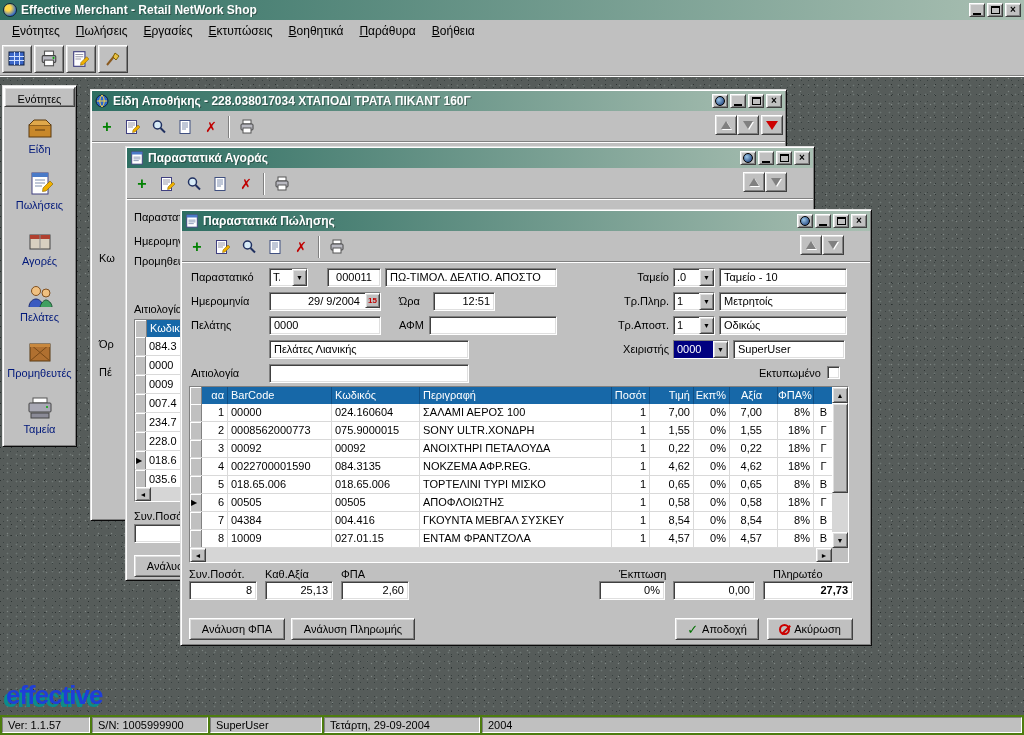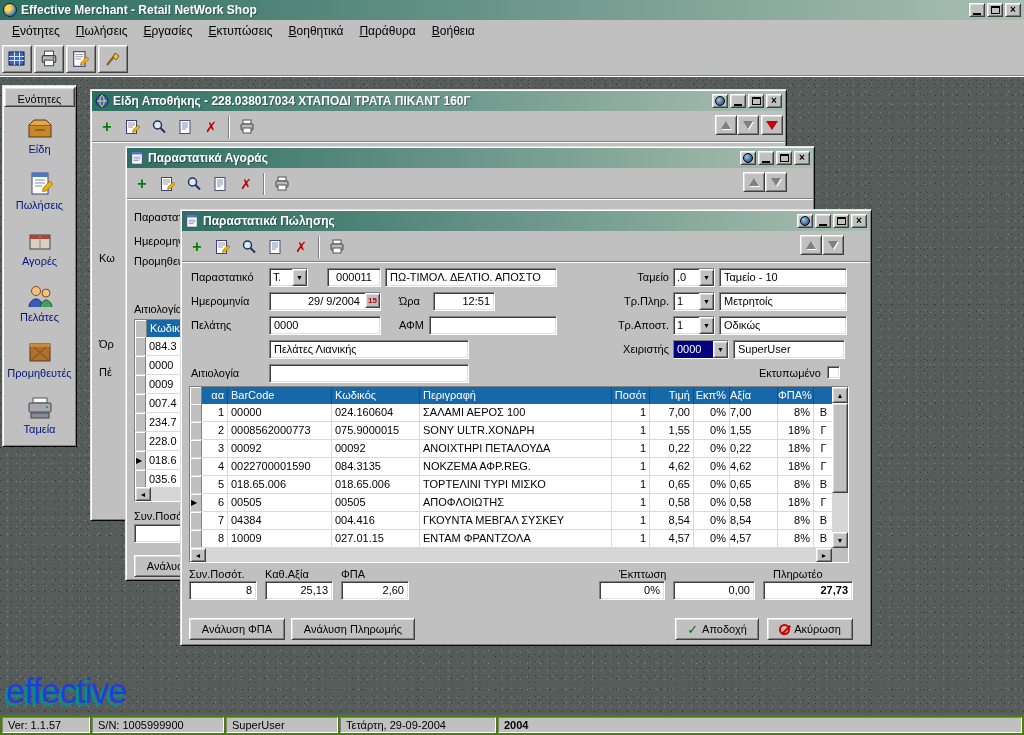--- a/index.html
+++ b/index.html
@@ -104,21 +104,21 @@
     box-shadow:inset 1px 1px 0 #fff; position:relative; }
   .ghead .gut { background:#c0c0c0; }
   .grow.current .gut::after { content:"▶"; position:absolute; left:1px; top:4px; font-size:8px; color:#000; }
   .c0{width:26px;text-align:right;padding-right:3px}
   .c1{width:104px;padding-left:3px}
   .c2{width:88px;padding-left:3px}
   .c3{width:192px;padding-left:3px}
   .c4{width:38px;text-align:right;padding-right:3px}
   .c5{width:44px;text-align:right;padding-right:3px}
   .c6{width:36px;text-align:right;padding-right:3px}
-  .c7{width:48px;text-align:left;padding-right:8px}
+  .c7{width:48px;text-align:right;padding-right:15px}
   .c8{width:36px;text-align:right;padding-right:3px}
   .c9{width:20px;text-align:center}
   .vscroll { position:absolute; right:0; top:0; bottom:14px; width:16px; background:#d6d6d6; }
   .hscroll { position:absolute; left:0; right:16px; bottom:0; height:14px; background:#d6d6d6; display:flex; justify-content:space-between; }
   .sbtn { width:16px; height:14px; display:flex; align-items:center; justify-content:center; font-size:7px; padding:0; flex:none; }
   .vscroll .sbtn { width:16px; height:16px; }
   .vthumb { position:absolute; left:0; top:16px; width:16px; height:90px; }
   .corner { position:absolute; right:0; bottom:0; width:16px; height:14px; background:#c0c0c0; }
 
   .btn { position:absolute; height:22px; font-size:11px; display:flex; align-items:center; justify-content:center; gap:4px; }
@@ -132,21 +132,21 @@
   .cgut { width:11px; flex:none; background:#c0c0c0; border-right:1px solid #808080; box-shadow:inset 1px 1px 0 #fff; position:relative; }
   .crow.current .cgut::after { content:"▶"; position:absolute; left:1px; top:5px; font-size:8px; color:#000; }
   .cval { flex:1; line-height:18px; padding-left:3px; overflow:hidden; white-space:nowrap; }
 
   
   .statusbar { position:absolute; left:0; bottom:0; right:0; height:20px; background:#4d7c0f;
     display:flex; align-items:center; gap:2px; padding:0 2px; }
   .sb-panel { height:16px; padding:1px 5px 0; font-size:11px; white-space:nowrap; overflow:hidden;
     border:1px solid; border-color:#808080 #ffffff #ffffff #808080; box-shadow:none; background:#c0c0c0; }
 
-  .logo { position:absolute; left:6px; bottom:4px; font-size:35px; font-weight:normal; letter-spacing:-1px;
+  .logo { position:absolute; left:6px; bottom:4px; font-size:26px; font-weight:bold; letter-spacing:-1px;
     color:#1f3ed8; text-shadow:-3px 3px 0 #0a8c8c; }
   .navy-frag { position:absolute; background:#000080; color:#fff; font-size:10px; line-height:13px;
     padding:0 2px; height:14px; overflow:hidden; }
 </style>
 </head>
 <body>
 
 <div class="screen" data-name="application-window">
 
   <div class="app-titlebar" data-name="app-titlebar">
@@ -747,24 +747,24 @@
         <span class="no-icon" data-name="cancel-icon"></span>
         <span data-name="button-label">Ακύρωση</span>
       </button>
     </div>
 
     <div class="logo" data-name="effective-logo">effective</div>
   </div>
 
   <div class="statusbar" data-name="status-bar">
     <span class="sb-panel" style="width:88px;" data-name="version-panel">Ver: 1.1.57</span>
-    <span class="sb-panel" style="width:132px;" data-name="serial-panel">S/N: 1005999900</span>
+    <span class="sb-panel" style="width:116px;" data-name="serial-panel">S/N: 1005999900</span>
     <span class="sb-panel" style="width:112px;" data-name="user-panel">SuperUser</span>
     <span class="sb-panel" style="width:156px;" data-name="date-panel">Τετάρτη, 29-09-2004</span>
-    <span class="sb-panel" style="flex:1;font-weight:bold;" data-name="year-panel">2004</span>
+    <span class="sb-panel" style="flex:1;" data-name="year-panel">2004</span>
   </div>
 </div>
 
 <style>
   
   [data-name="stock-label-fragments"] .stock-frag:nth-child(1){ left:8px; top:162px; position:absolute; }
   [data-name="stock-label-fragments"] .stock-frag:nth-child(2){ left:8px;  top:248px; position:absolute; }
   [data-name="stock-label-fragments"] .stock-frag:nth-child(3){ left:8px;  top:276px; position:absolute; }
 </style>
 

